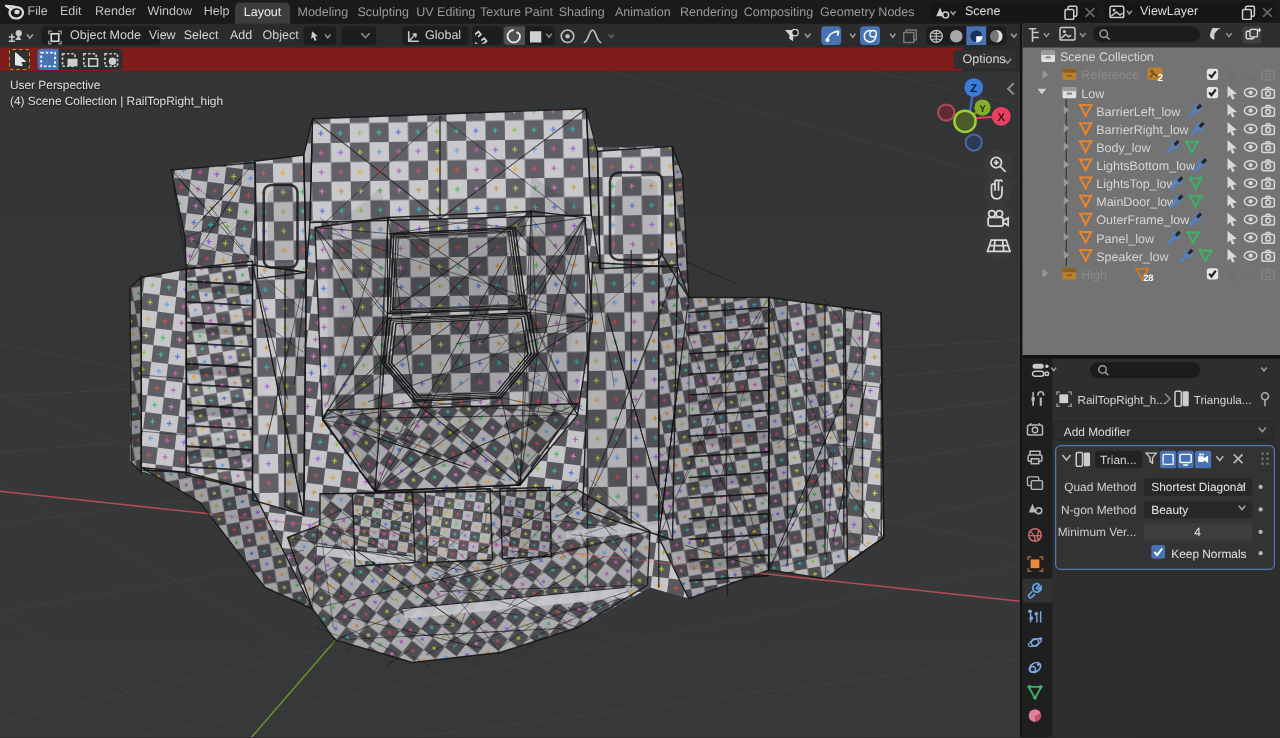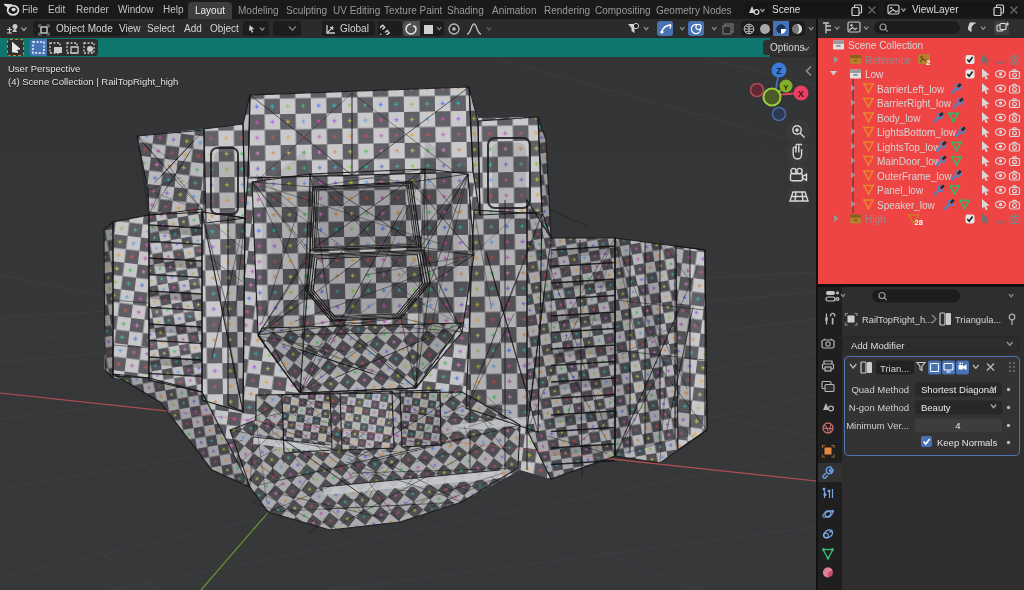--- a/index.html
+++ b/index.html
@@ -10,32 +10,32 @@
 
 
 #topbar { position:absolute; left:0; top:0; width:1024px; height:19px; background:#1a1a1a; }
 #topbar .menu { position:absolute; top:0; height:19px; line-height:19px; color:#c2c2c2; font-size:10px; }
 .tab { position:absolute; top:2px; height:17px; line-height:17px; font-size:10px; color:#9a9a9a;
   border-radius:4px 4px 0 0; padding:0 7px; }
 .tab.active { background:#3d3d3d; color:#eee; }
 
 
 #hdr2 { position:absolute; left:0; top:19px; width:1024px; height:19px; background:#2b2b2b; }
-#hdr3 { position:absolute; left:0; top:38px; width:770px; height:19px; background:#0f766e; }
+#hdr3 { position:absolute; left:0; top:38px; width:770px; height:19px; background:#7f1d1d; }
 .mtxt { position:absolute; top:0; height:19px; line-height:19px; font-size:10px; color:#d4d4d4; }
 .pill { position:absolute; background:#1d1d1d; border-radius:3px; height:15px; top:2px; }
 
 
 #viewport { position:absolute; left:0; top:57px; width:911px; height:533px; overflow:hidden;
   background:linear-gradient(180deg,#333435 0%,#363738 50%,#37383a 100%); }
 .ovtext { position:absolute; color:#e2e2e2; font-size:9.5px; text-shadow:0 1px 1px rgba(0,0,0,.6); }
 
 
 #rcol { position:absolute; left:818px; top:19px; width:206px; height:571px; background:#262626; }
-#outliner { position:absolute; left:0; top:0; width:206px; height:266px; background:#ef4444; }
+#outliner { position:absolute; left:0; top:0; width:206px; height:266px; background:#737373; }
 #outlhdr { position:absolute; left:0; top:0; width:206px; height:19px; background:#2e2e2e; }
 #props { position:absolute; left:0; top:268px; width:206px; height:383px; background:#2e2e2e; }
 #propstrip { position:absolute; left:0; top:0; width:24px; height:303px; background:#1f1f1f; }
 </style>
 </head>
 <body>
 <div id="stage">
   <div id="hdr2">
 
     <svg class="abs" style="left:6px; top:4px;" width="22" height="12" viewBox="0 0 22 12">

